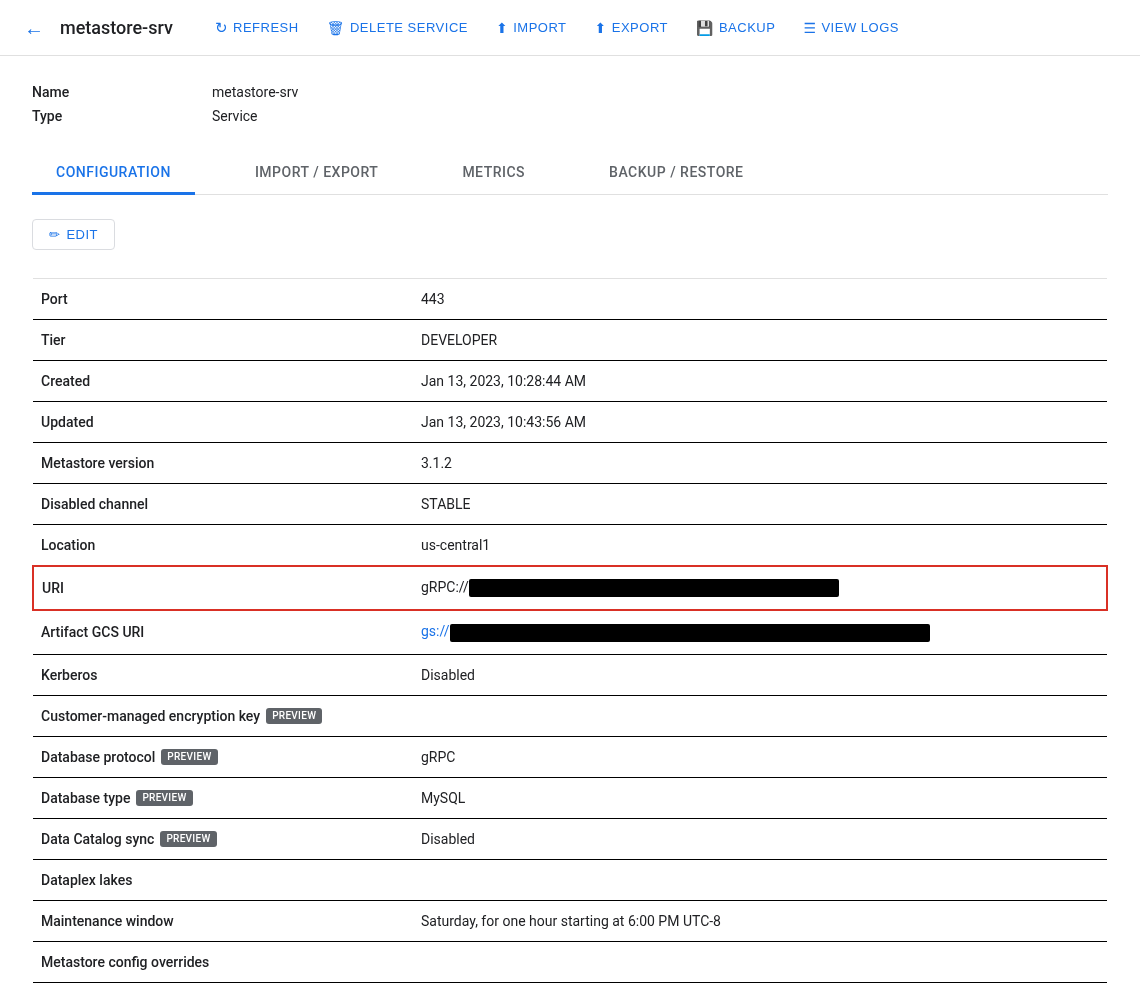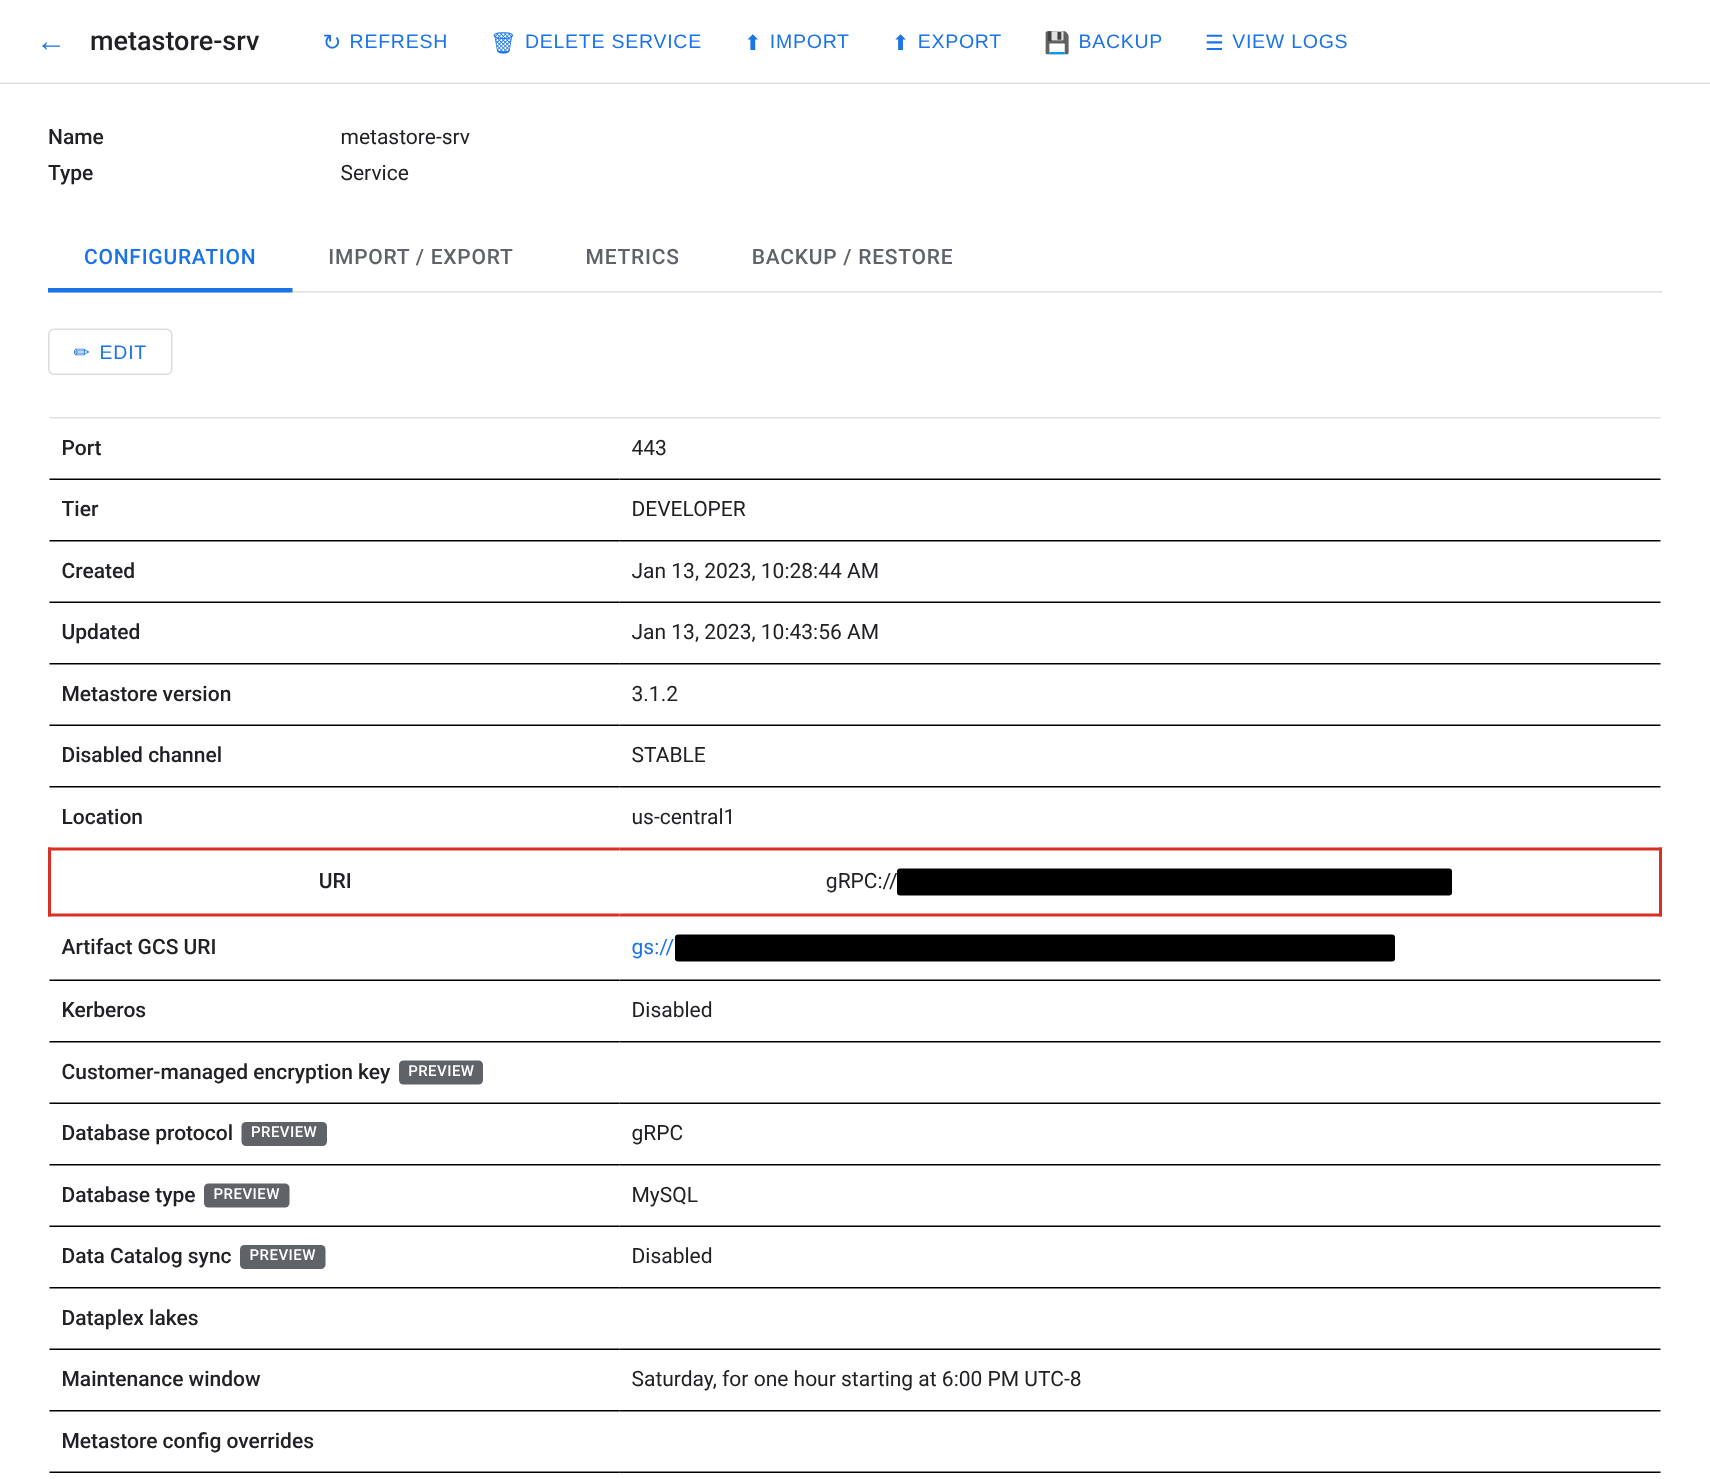--- a/index.html
+++ b/index.html
@@ -56,21 +56,20 @@
     }
 
     
     .info-table {
       margin-bottom: 24px;
     }
     .info-row {
       display: flex;
       padding: 4px 0;
       align-items: flex-start;
-      gap: 15px;
     }
     .info-label {
       width: 180px;
       font-weight: 500;
       color: #202124;
       font-size: 14px;
     }
     .info-value {
       color: #202124;
       font-size: 14px;
@@ -92,20 +91,21 @@
       color: white;
       font-size: 11px;
       font-weight: bold;
     }
 
     
     .tabs {
       display: flex;
       border-bottom: 1px solid #e0e0e0;
       margin-bottom: 24px;
+      gap: 36px;
     }
     .tab {
       padding: 12px 24px;
       font-size: 14px;
       font-weight: 500;
       cursor: pointer;
       color: #5f6368;
       text-transform: uppercase;
       letter-spacing: 0.5px;
       border-bottom: 3px solid transparent;
@@ -166,21 +166,20 @@
       font-size: 10px;
       font-weight: 500;
       padding: 2px 6px;
       border-radius: 3px;
       margin-left: 6px;
       letter-spacing: 0.3px;
     }
 
     .uri-row td {
       border: 2px solid #d93025;
-      text-align: center;
     }
     .uri-row td:first-child {
       border-right: none;
     }
     .uri-row td:last-child {
       border-left: none;
     }
 
     .redacted {
       display: inline-block;

